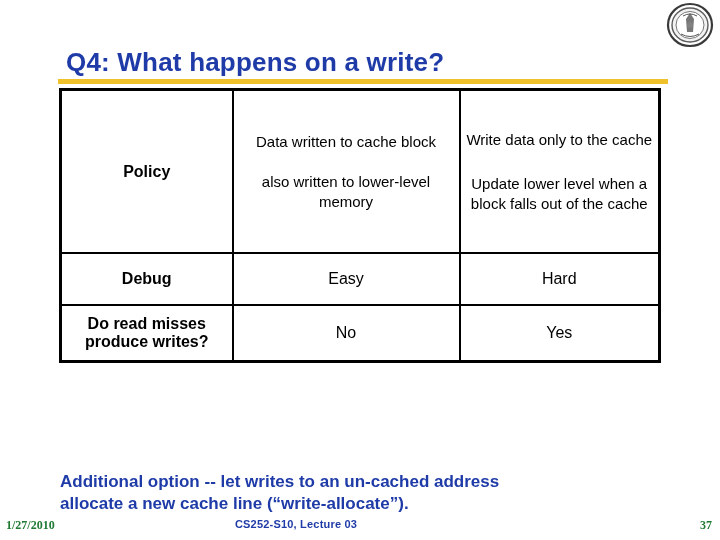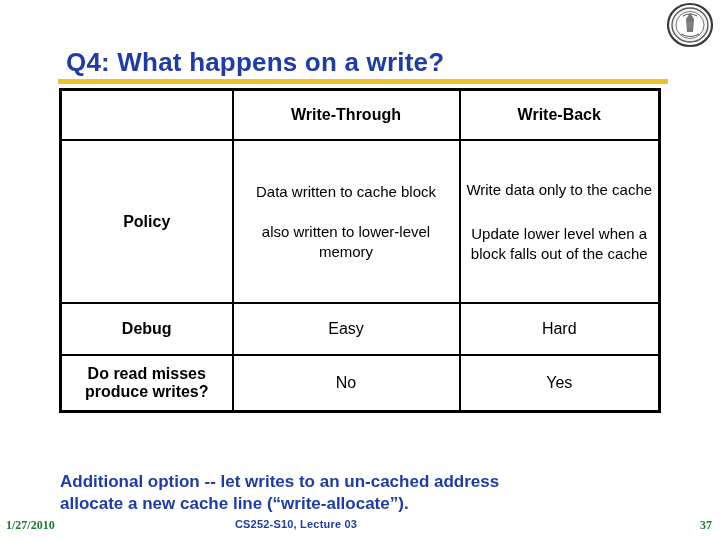--- a/index.html
+++ b/index.html
@@ -104,25 +104,20 @@
   <div class="title">Q4: What happens on a write?</div>
   <div class="rule"></div>
 
   <table class="tbl">
     <colgroup>
       <col class="col-a">
         <col class="col-b">
         <col class="col-c">
     </colgroup>
     <tbody>
-      <tr class="hdr">
-        <td class="lbl"></td>
-        <td>Write-Through</td>
-        <td>Write-Back</td>
-      </tr>
 
       <tr class="r-policy">
         <td class="lbl">Policy</td>
         <td>
           <div class="para">Data written to cache block</div>
           <div class="para">also written to lower-level memory</div>
         </td>
         <td>
           <div class="para-tight">Write data only to the cache</div>
           <div class="para-tight">Update lower level when a block falls out of the cache</div>

